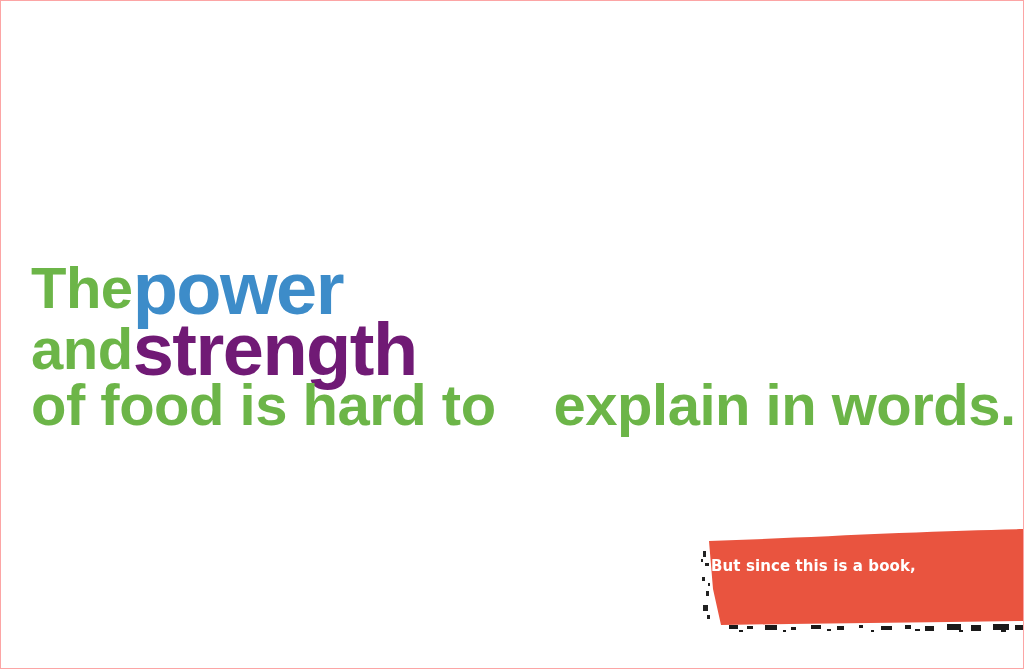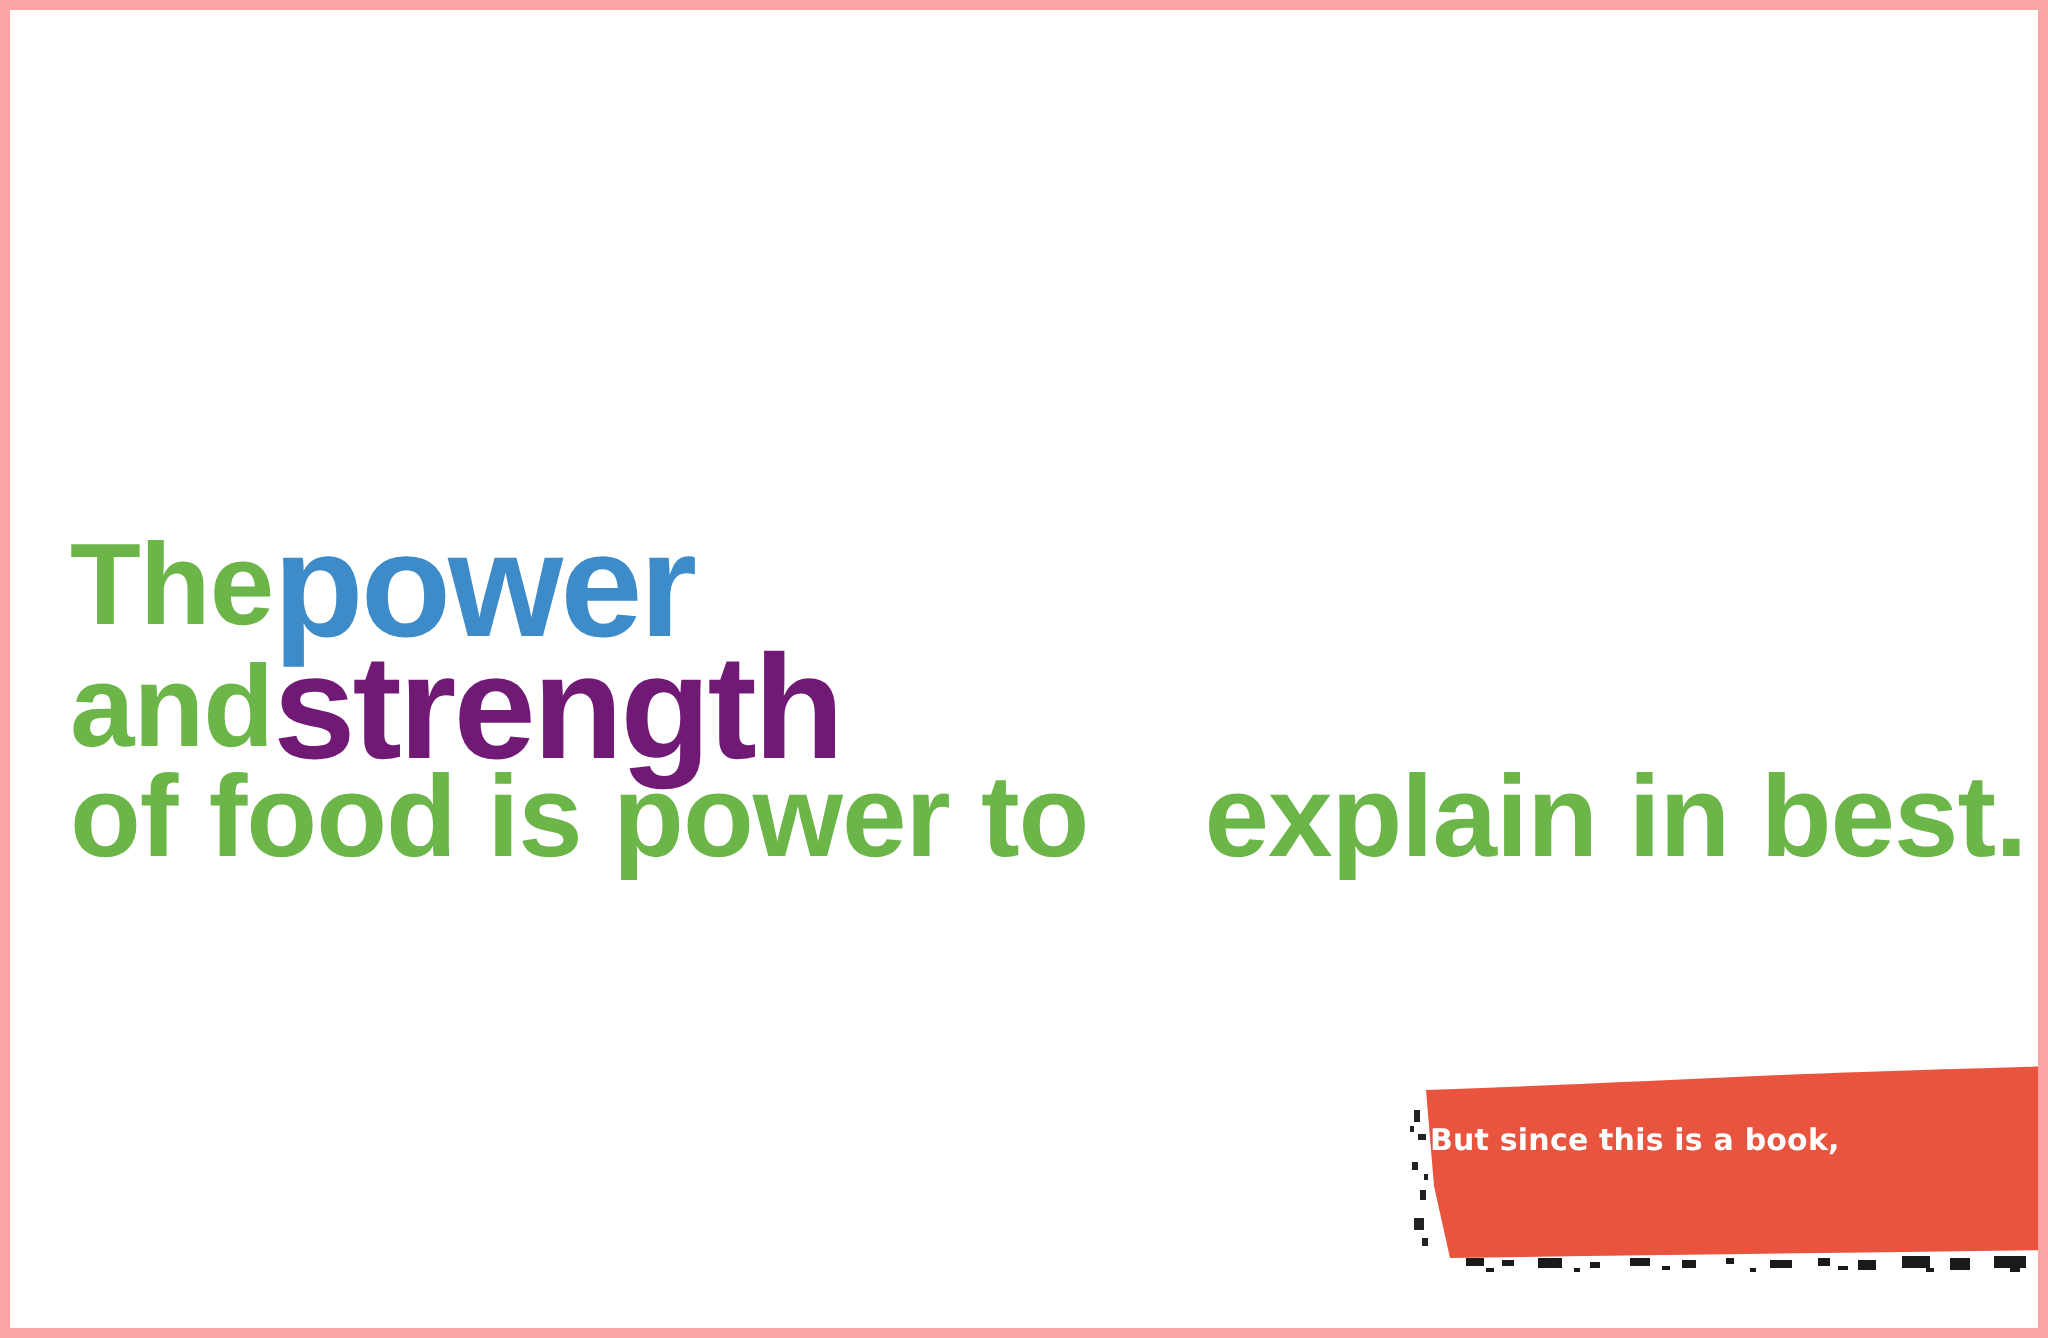--- a/index.html
+++ b/index.html
@@ -7,21 +7,21 @@
     padding: 0;
     background: #ffffff;
   }
 
   .page {
     position: relative;
     width: 1024px;
     height: 669px;
     background: #ffffff;
     box-sizing: border-box;
-    border: 5px solid #fca5a5;
+    border: 1px solid #fca5a5;
     overflow: hidden;
     font-family: "Liberation Sans", sans-serif;
   }
 
   
   .headline {
     position: absolute;
     left: 30px;
     top: 258px;
     width: 980px;
@@ -111,21 +111,21 @@
 
     <div class="hl-line hl-line-1">
       <span class="w-green">The</span><span class="big w-blue">power</span>
     </div>
 
     <div class="hl-line hl-line-2">
       <span class="w-green">and</span><span class="big w-red">strength</span>
     </div>
 
     <div class="hl-line hl-line-3">
-      <span class="w-green">of food is power to</span><span class="gap-word"></span><span class="w-green">explain in best.</span>
+      <span class="w-green">of food is hard to</span><span class="gap-word"></span><span class="w-green">explain in words.</span>
     </div>
 
   </div>
 
   <div class="banner-wrap">
 
     <svg class="banner-svg" viewBox="0 0 326 116" preserveAspectRatio="none">
 
       <path d="M10,12
                C 70,10 130,7 200,4

